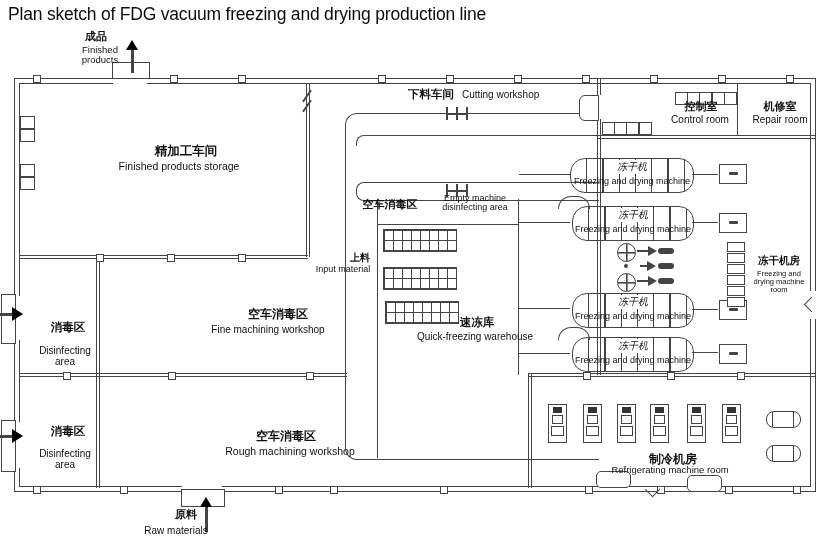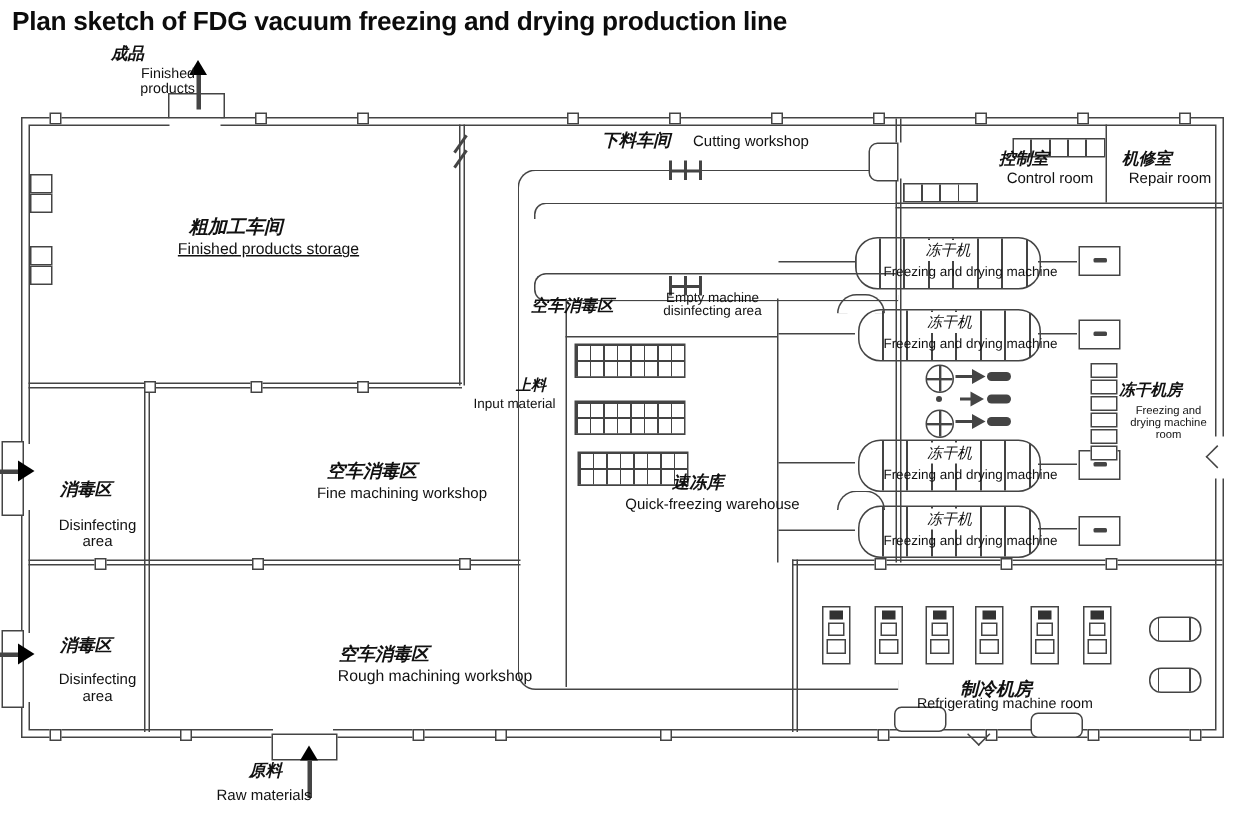--- a/index.html
+++ b/index.html
@@ -8,31 +8,31 @@
   .a{position:absolute;}
   
   .w2h{position:absolute;height:2px;border-top:1.4px solid #444;border-bottom:1.4px solid #444;}
   .w2v{position:absolute;width:2px;border-left:1.4px solid #444;border-right:1.4px solid #444;}
   .lh{position:absolute;border-top:1.5px solid #444;height:0;}
   .lv{position:absolute;border-left:1.5px solid #444;width:0;}
   .box{position:absolute;border:1.5px solid #444;background:#fff;}
   .p{position:absolute;width:6px;height:6px;background:#fff;border:1.1px solid #444;}
   .patch{position:absolute;background:#fff;}
   
-  .cn{position:absolute;font-weight:bold;font-style:italic;text-align:left;white-space:pre-line;line-height:1.08;color:#111;}
+  .cn{position:absolute;font-weight:bold;text-align:center;white-space:pre-line;line-height:1.08;color:#111;}
   .en{position:absolute;text-align:center;white-space:pre-line;line-height:1.05;color:#111;}
   
   .conv{position:absolute;border:1.5px solid #444;border-right:none;border-radius:12px 0 0 12px;}
   .laneB{position:absolute;border:1.5px solid #444;border-right:none;border-radius:8px 0 0 8px;}
   .hookTL{position:absolute;border-top:1.5px solid #444;border-left:1.5px solid #444;border-radius:8px 0 0 0;}
   
   .cyl{position:absolute;border:1.5px solid #444;border-radius:15px;
        background-image:repeating-linear-gradient(to right,transparent 0 15px,#444 15px 16.3px);}
   .mcn{width:max-content;margin:1px auto 0;background:#fff;padding:0 2px;font-weight:normal;font-style:italic;font-size:10px;}
-  .men{position:absolute;left:-12px;right:-12px;top:17px;text-align:right;font-size:9px;}
+  .men{position:absolute;left:-12px;right:-12px;top:17px;text-align:center;font-size:9px;}
   .mrect{position:absolute;width:26px;height:18px;border:1.5px solid #444;background:#fff;}
   .mdash{width:9px;height:3px;background:#444;margin:7px auto 0;border-radius:1px;}
   .rack{position:absolute;border:1px solid #444;background-image:
         repeating-linear-gradient(to right,#444 0 1px,transparent 1px 9px),
         repeating-linear-gradient(to bottom,#444 0 1px,transparent 1px 10.2px);}
   .hsym{position:absolute;width:22px;height:13px;background-repeat:no-repeat;background-image:
         linear-gradient(#444,#444),linear-gradient(#444,#444),linear-gradient(#444,#444),linear-gradient(#444,#444);
         background-size:2px 100%,2px 100%,2px 100%,100% 2px;background-position:0 0,100% 0,50% 0,0 6px;}
   .pump{position:absolute;width:17px;height:17px;border:1.6px solid #444;border-radius:50%;background:
         linear-gradient(#444,#444) center/100% 1.6px no-repeat,
@@ -48,21 +48,21 @@
   .chevL{position:absolute;width:10px;height:10px;border-left:1.5px solid #444;border-bottom:1.5px solid #444;transform:rotate(45deg);}
   .chevD{position:absolute;width:10px;height:10px;border-right:1.5px solid #444;border-bottom:1.5px solid #444;transform:rotate(45deg);}
   .comp{position:absolute;width:17px;height:37px;border:1.5px solid #444;background:#fff;}
   .comp .t{width:9px;height:6px;background:#333;margin:2px auto 0;}
   .comp .m{width:9px;height:7px;border:1px solid #444;margin:2px auto 0;}
   .comp .b{width:11px;height:8px;border:1px solid #444;margin:2px auto 0;}
   .tank{position:absolute;width:33px;height:15px;border:1.5px solid #444;border-radius:8px;background:
         linear-gradient(to right,transparent 0 5px,#444 5px 6px,transparent 6px 26px,#444 26px 27px,transparent 27px);}
   .brect{position:absolute;width:33px;height:15px;border:1.5px solid #444;border-radius:5px;background:#fff;}
   .seg{position:absolute;height:11px;border:1.4px solid #444;background:#fff repeating-linear-gradient(to right,transparent 0 11px,#444 11px 12.2px);}
-  .title{position:absolute;font-weight:bold;font-size:17.5px;letter-spacing:-0.2px;color:#0c0c0c;}
+  .title{position:absolute;font-weight:normal;font-size:17.5px;letter-spacing:-0.2px;color:#0c0c0c;}
   .wm{position:absolute;font-size:25px;color:#8a8a8a;opacity:.6;letter-spacing:.5px;white-space:nowrap;}
 </style>
 </head>
 <body>
 
 <div class="stage">
 
   <div class="title" style="left:8px;top:4px;">Plan sketch of FDG vacuum freezing and drying production line</div>
 
   <div class="a" style="left:14px;top:78px;width:800px;height:412px;border:1.5px solid #444;"></div>
@@ -239,22 +239,22 @@
   <div class="comp" style="left:722px;top:404px;">
       <div class="t"></div>
       <div class="m"></div>
       <div class="b"></div>
     </div>
   <div class="tank" style="left:766px;top:411px;"></div>
   <div class="tank" style="left:766px;top:445px;"></div>
   <div class="brect" style="left:596px;top:471px;"></div>
   <div class="brect" style="left:687px;top:475px;"></div>
 
-  <div class="cn" style="left:126px;top:145px;width:120px;font-size:12.5px;">粗加工车间</div>
-  <div class="en" style="left:99px;top:161px;width:160px;font-size:10.5px;text-decoration:underline;">Finished products storage</div>
+  <div class="cn" style="left:126px;top:145px;width:120px;font-size:12.5px;">精加工车间</div>
+  <div class="en" style="left:99px;top:161px;width:160px;font-size:10.5px;">Finished products storage</div>
 
   <div class="cn" style="left:401px;top:88px;width:60px;font-size:11.5px;">下料车间</div>
   <div class="en" style="left:462px;top:90px;width:92px;font-size:10px;text-align:left;">Cutting workshop</div>
 
   <div class="cn" style="left:666px;top:101px;width:70px;font-size:11px;">控制室</div>
   <div class="en" style="left:658px;top:115px;width:84px;font-size:10px;">Control room</div>
 
   <div class="cn" style="left:748px;top:101px;width:64px;font-size:11px;">机修室</div>
   <div class="en" style="left:740px;top:115px;width:80px;font-size:10px;">Repair room</div>
 
@@ -284,19 +284,19 @@
 
   <div class="cn" style="left:746px;top:255px;width:66px;font-size:10.5px;">冻干机房</div>
   <div class="en" style="left:747px;top:270px;width:64px;font-size:7.5px;">Freezing and
 drying machine
 room</div>
 
   <div class="cn" style="left:640px;top:453px;width:66px;font-size:12px;">制冷机房</div>
   <div class="en" style="left:596px;top:465px;width:148px;font-size:9.5px;">Refrigerating machine room</div>
 
   <div class="cn" style="left:74px;top:31px;width:44px;font-size:11px;">成品</div>
-  <div class="en" style="left:70px;top:45px;width:60px;font-size:9.5px;text-align:right;">Finished
+  <div class="en" style="left:70px;top:45px;width:60px;font-size:9.5px;text-align:center;">Finished
 products</div>
   <div class="cn" style="left:166px;top:509px;width:40px;font-size:11px;">原料</div>
   <div class="en" style="left:134px;top:526px;width:84px;font-size:10px;">Raw materials</div>
 
 
 </div>
 
 </body></html>

